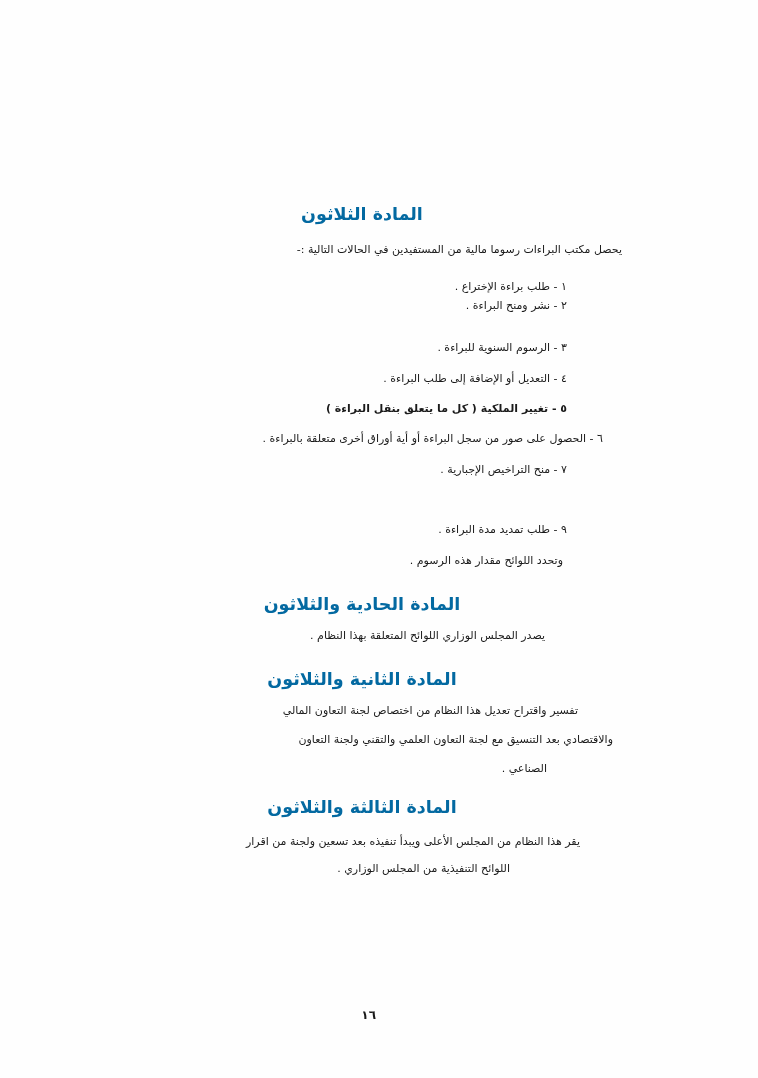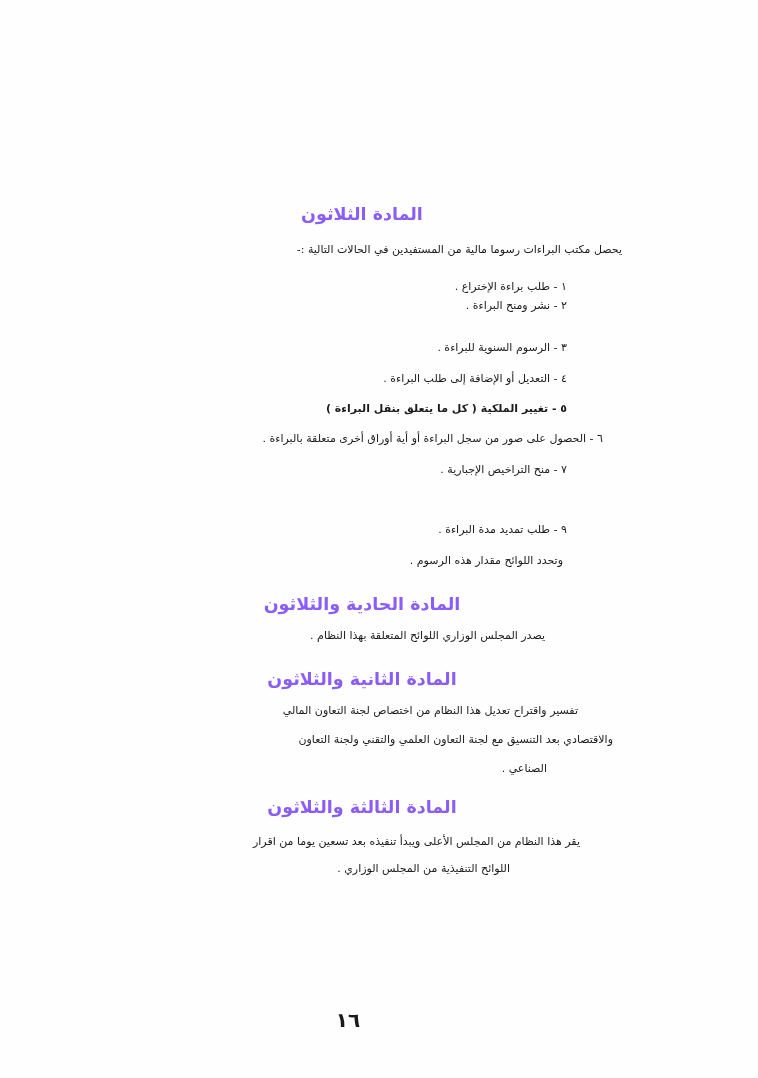--- a/index.html
+++ b/index.html
@@ -27,21 +27,21 @@
   }
   .heading {
     position: absolute;
     left: 130px;
     width: 464px;
     text-align: center;
     direction: rtl;
     white-space: nowrap;
     font-weight: bold;
     font-size: 17.5px;
-    color: #8b5cf6;
+    color: #0369a1;
   }
   .bold { font-weight: bold; }
   
   .p-intro   { top: 243px; right: 136px; }
   .item-1    { top: 280px; right: 191px; }
   .item-2    { top: 299px; right: 191px; }
   .item-3    { top: 341px; right: 191px; }
   .item-4    { top: 372px; right: 191px; }
   .item-5    { top: 402px; right: 191px; }
   .item-6    { top: 432px; right: 155px; }
@@ -57,23 +57,23 @@
   .p-32-l1   { top: 704px; right: 180px; }
   .p-32-l2   { top: 733px; right: 145px; }
   .p-32-l3   { top: 762px; right: 211px; }
   .p-33-l1   { top: 835px; right: 178px; }
   .p-33-l2   { top: 862px; right: 248px; }
   .page-number {
     position: absolute;
     top: 1008px;
     left: 320px;
     width: 56px;
-    text-align: center;
+    text-align: right;
     direction: rtl;
-    font-size: 20px;
+    font-size: 12px;
     font-weight: bold;
     color: #1a1a1a;
   }
 </style>
 </head>
 <body>
 
 <div class="page">
 
   <div class="heading h-30">المادة الثلاثون</div>
@@ -93,18 +93,18 @@
 
   <div class="heading h-31">المادة الحادية والثلاثون</div>
   <div class="line p-31">يصدر المجلس الوزاري اللوائح المتعلقة بهذا النظام .</div>
 
   <div class="heading h-32">المادة الثانية والثلاثون</div>
   <div class="line p-32-l1">تفسير واقتراح تعديل هذا النظام من اختصاص لجنة التعاون المالي</div>
   <div class="line p-32-l2">والاقتصادي بعد التنسيق مع لجنة التعاون العلمي والتقني ولجنة التعاون</div>
   <div class="line p-32-l3">الصناعي .</div>
 
   <div class="heading h-33">المادة الثالثة والثلاثون</div>
-  <div class="line p-33-l1">يقر هذا النظام من المجلس الأعلى ويبدأ تنفيذه بعد تسعين يوما من اقرار</div>
+  <div class="line p-33-l1">يقر هذا النظام من المجلس الأعلى ويبدأ تنفيذه بعد تسعين ولجنة من اقرار</div>
   <div class="line p-33-l2">اللوائح التنفيذية من المجلس الوزاري .</div>
 
   <div class="page-number">١٦</div>
 
 </div>
 
 </body></html>

